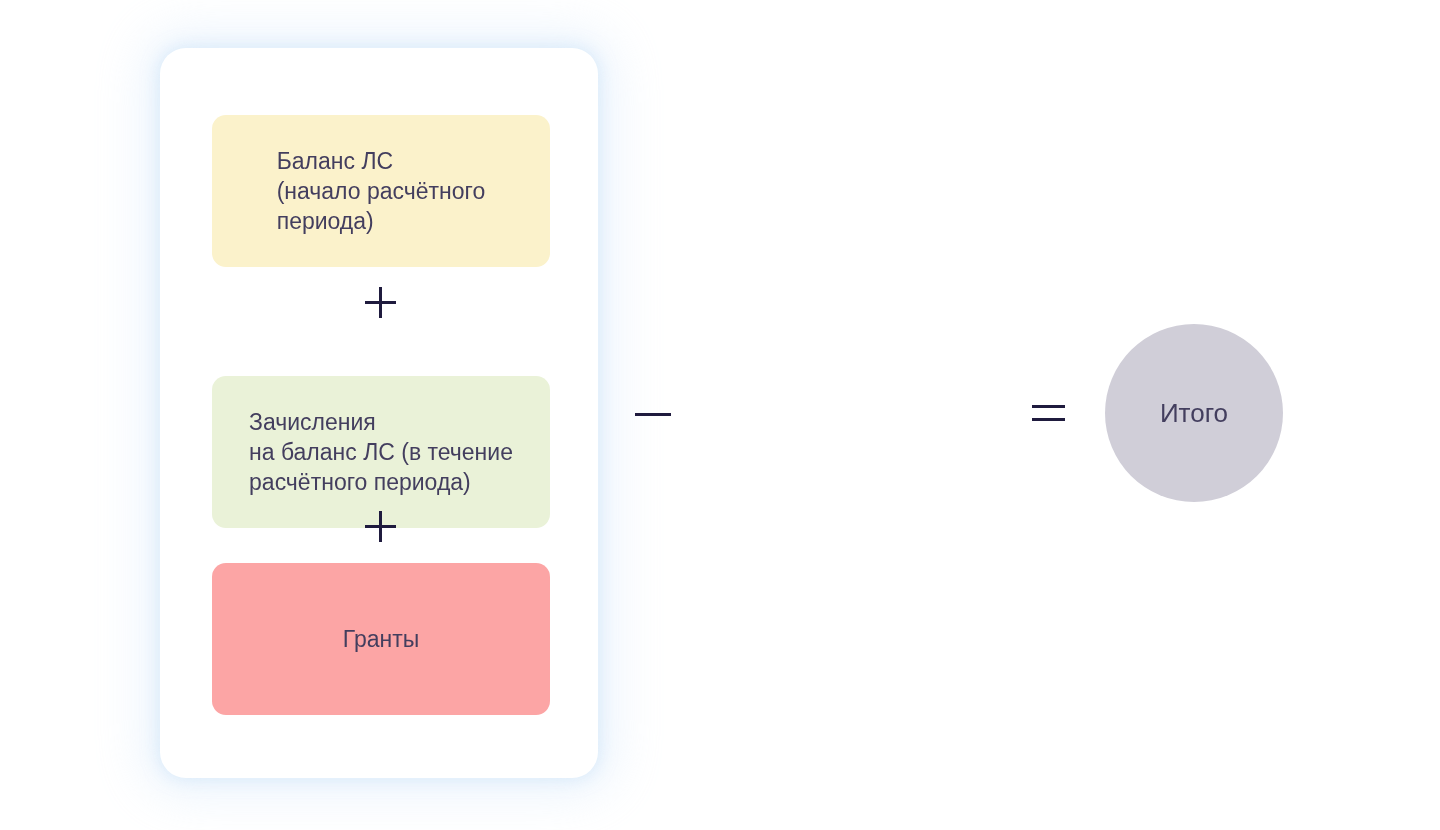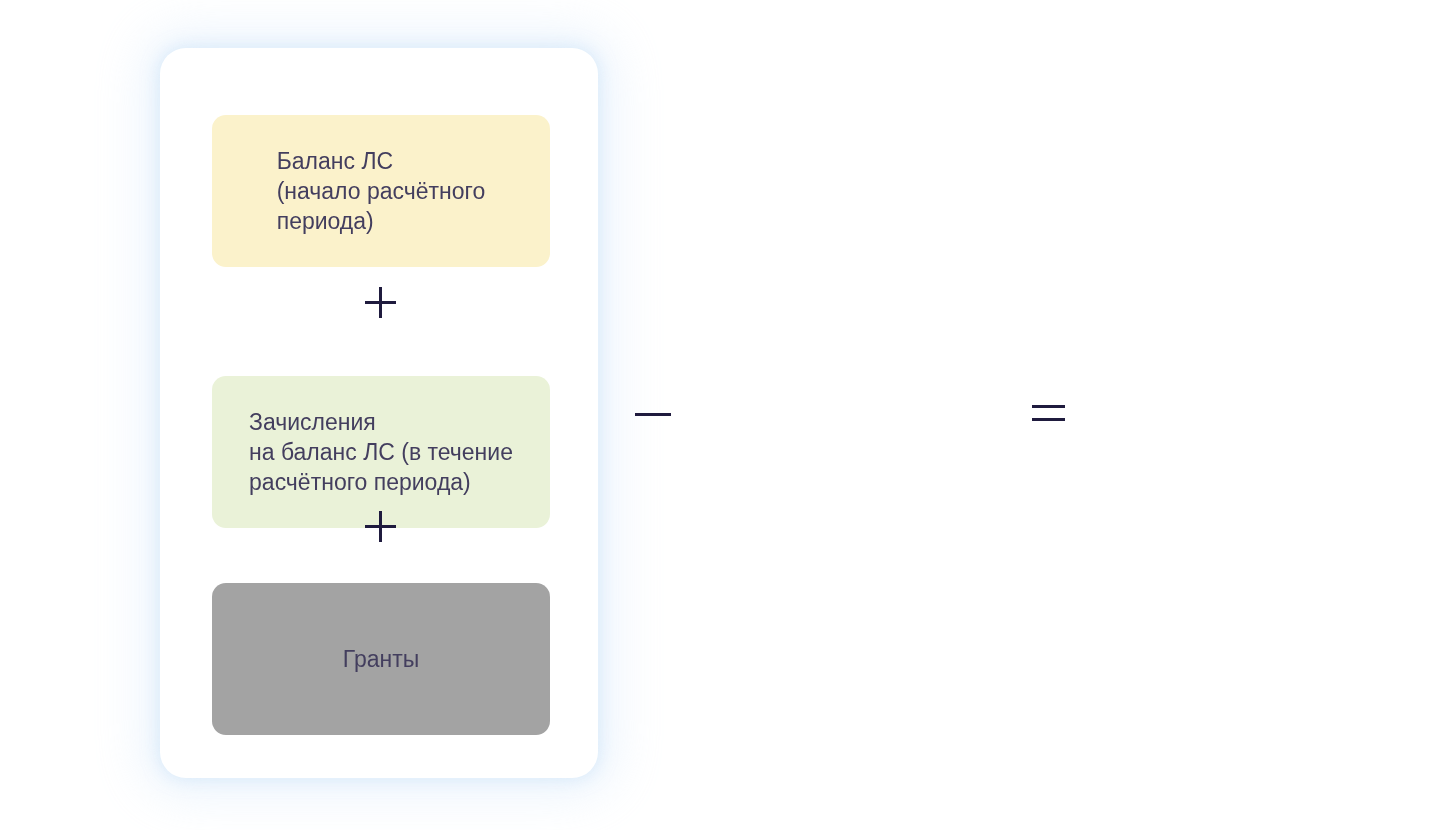--- a/index.html
+++ b/index.html
@@ -122,28 +122,31 @@
       <div class="label">Зачисления
 на баланс ЛС (в течение
 расчётного периода)</div>
     </div>
 
     <div class="plus plus-2" aria-label="+">
       <span class="bar-h"></span>
       <span class="bar-v"></span>
     </div>
 
-    <div class="opbox box-grants" style="background: #a3a3a3; margin-top: 20px;">
+    <div class="opbox box-grants" style="background: #fca5a5;">
       <div class="label">Гранты</div>
     </div>
 
   </div>
 
   <div class="minus" aria-label="−"></div>
 
 
   <div class="equals" aria-label="=">
     <span class="bar-top"></span>
     <span class="bar-bottom"></span>
   </div>
 
+  <div class="circle" style="background: rgb(208, 206, 216);">
+    <div class="label">Итого</div>
+  </div>
 
 </div>
 
 </body></html>

